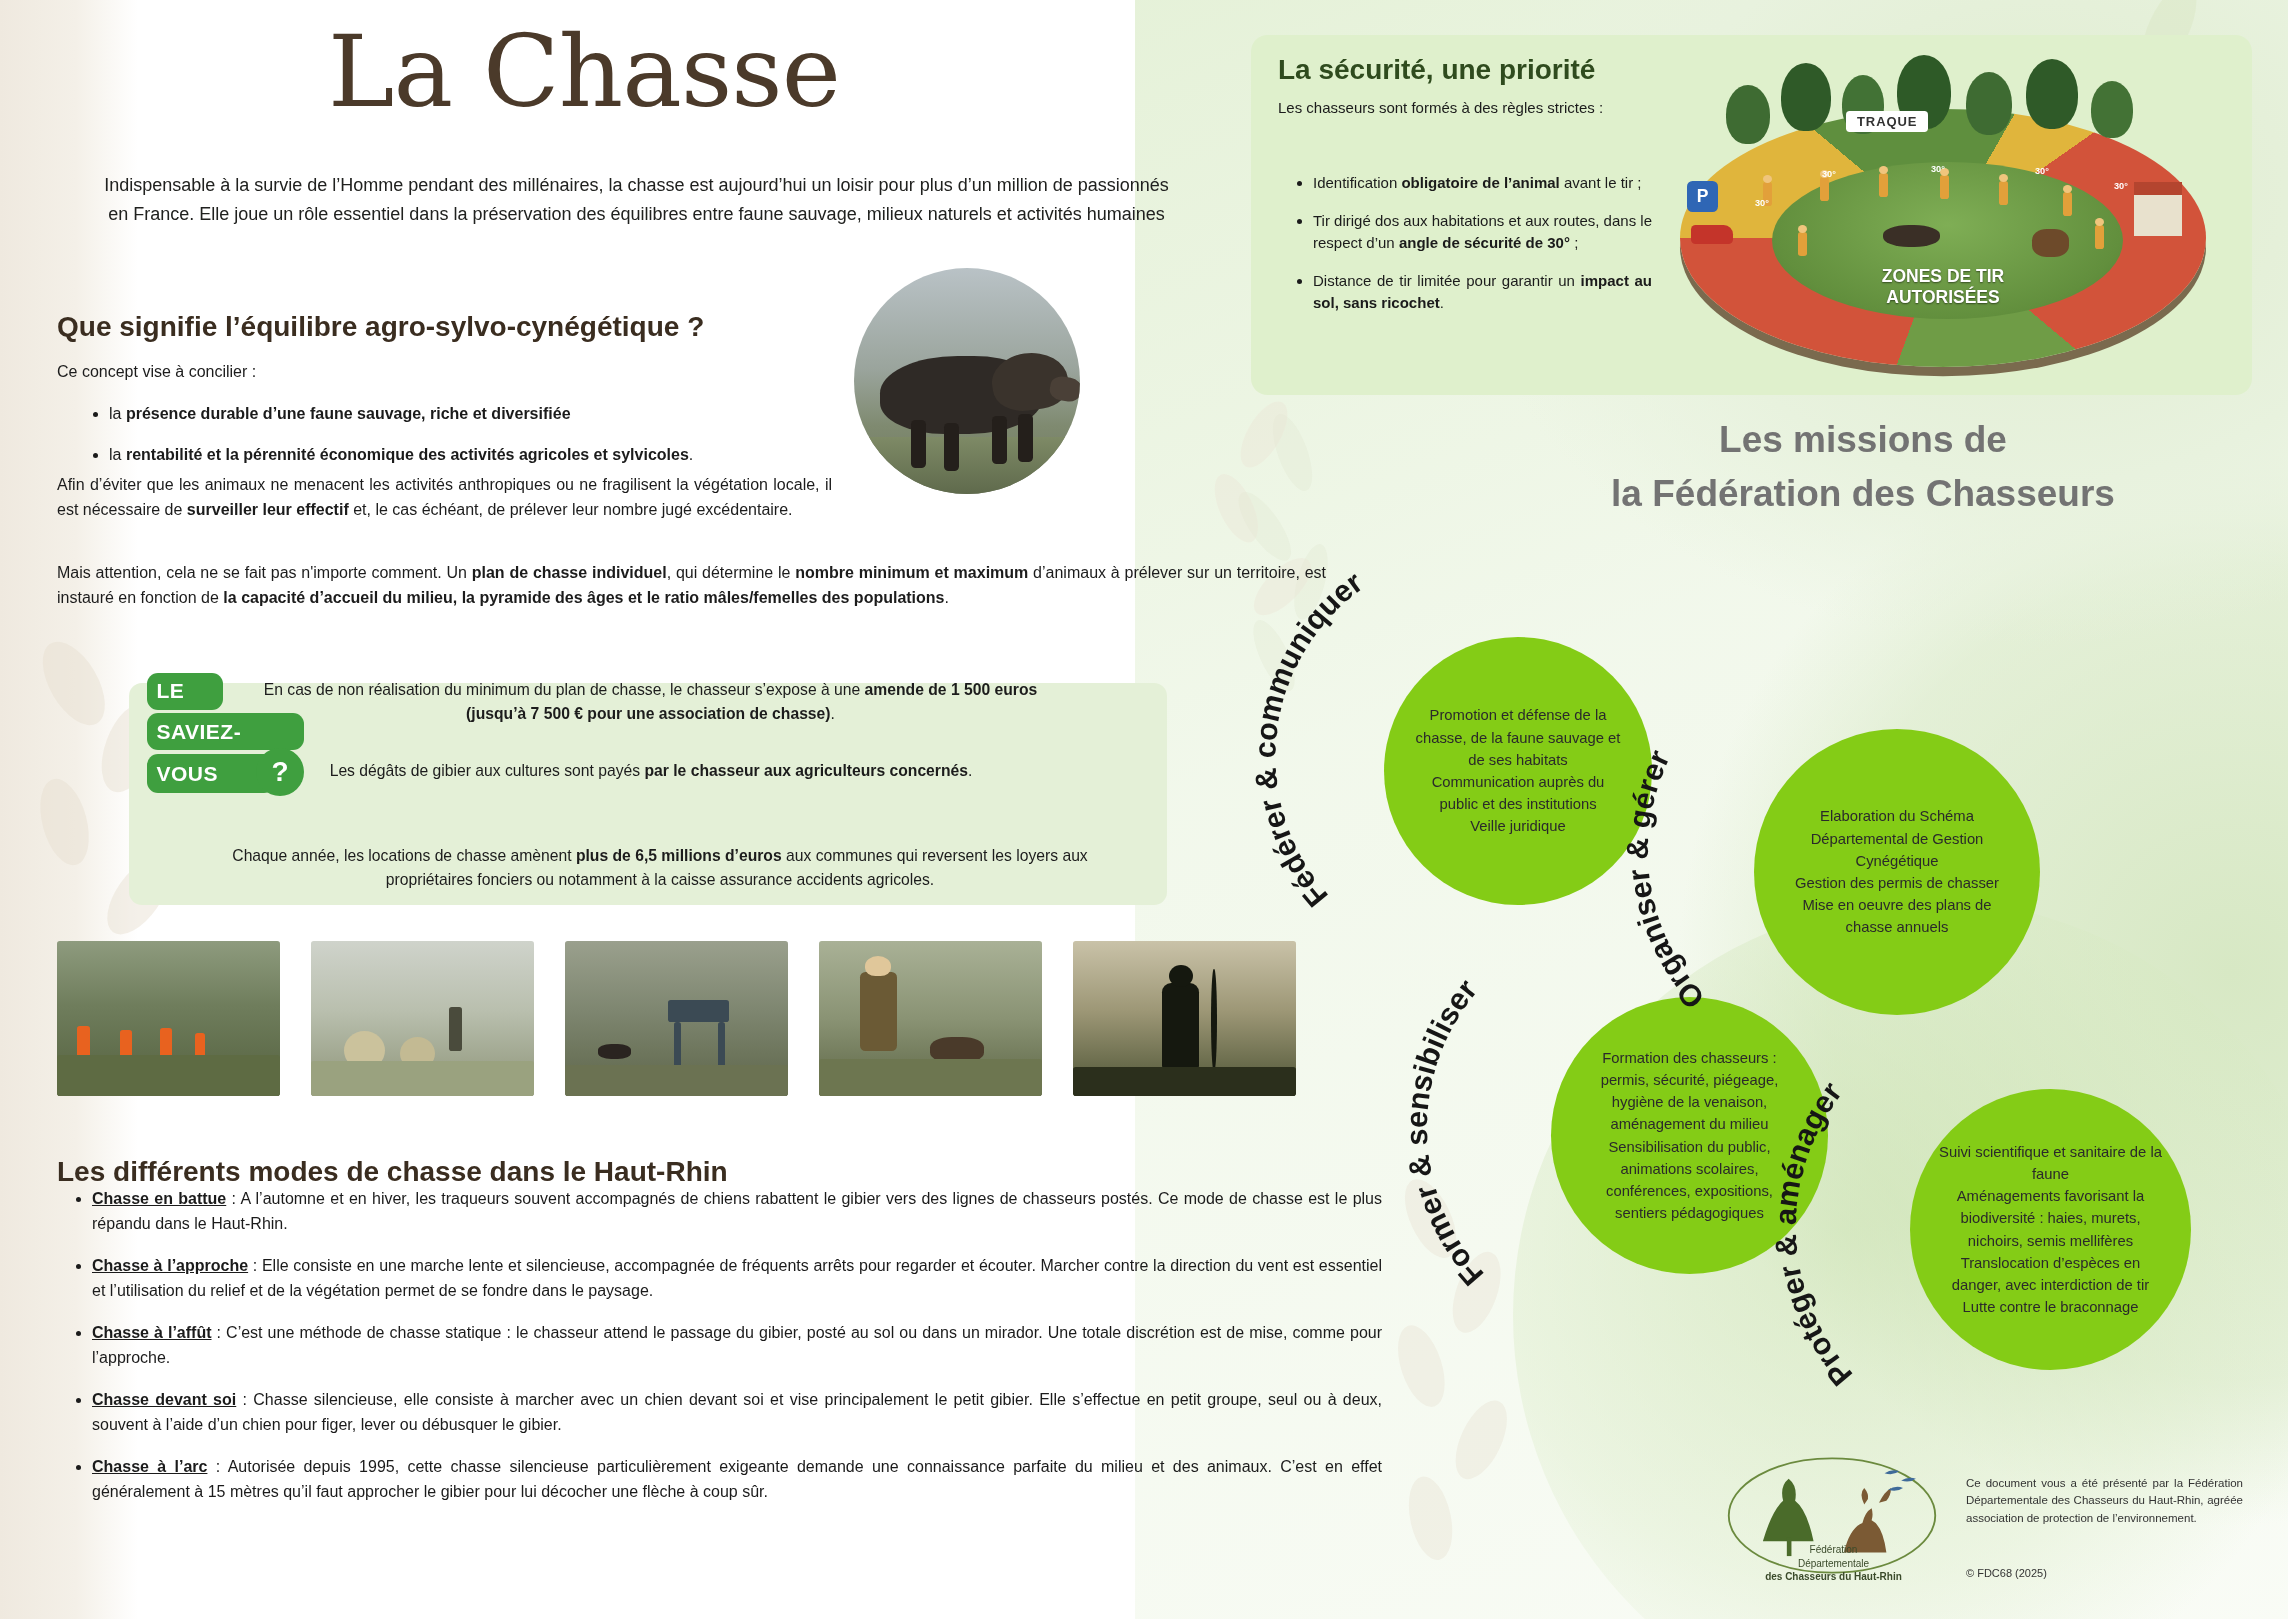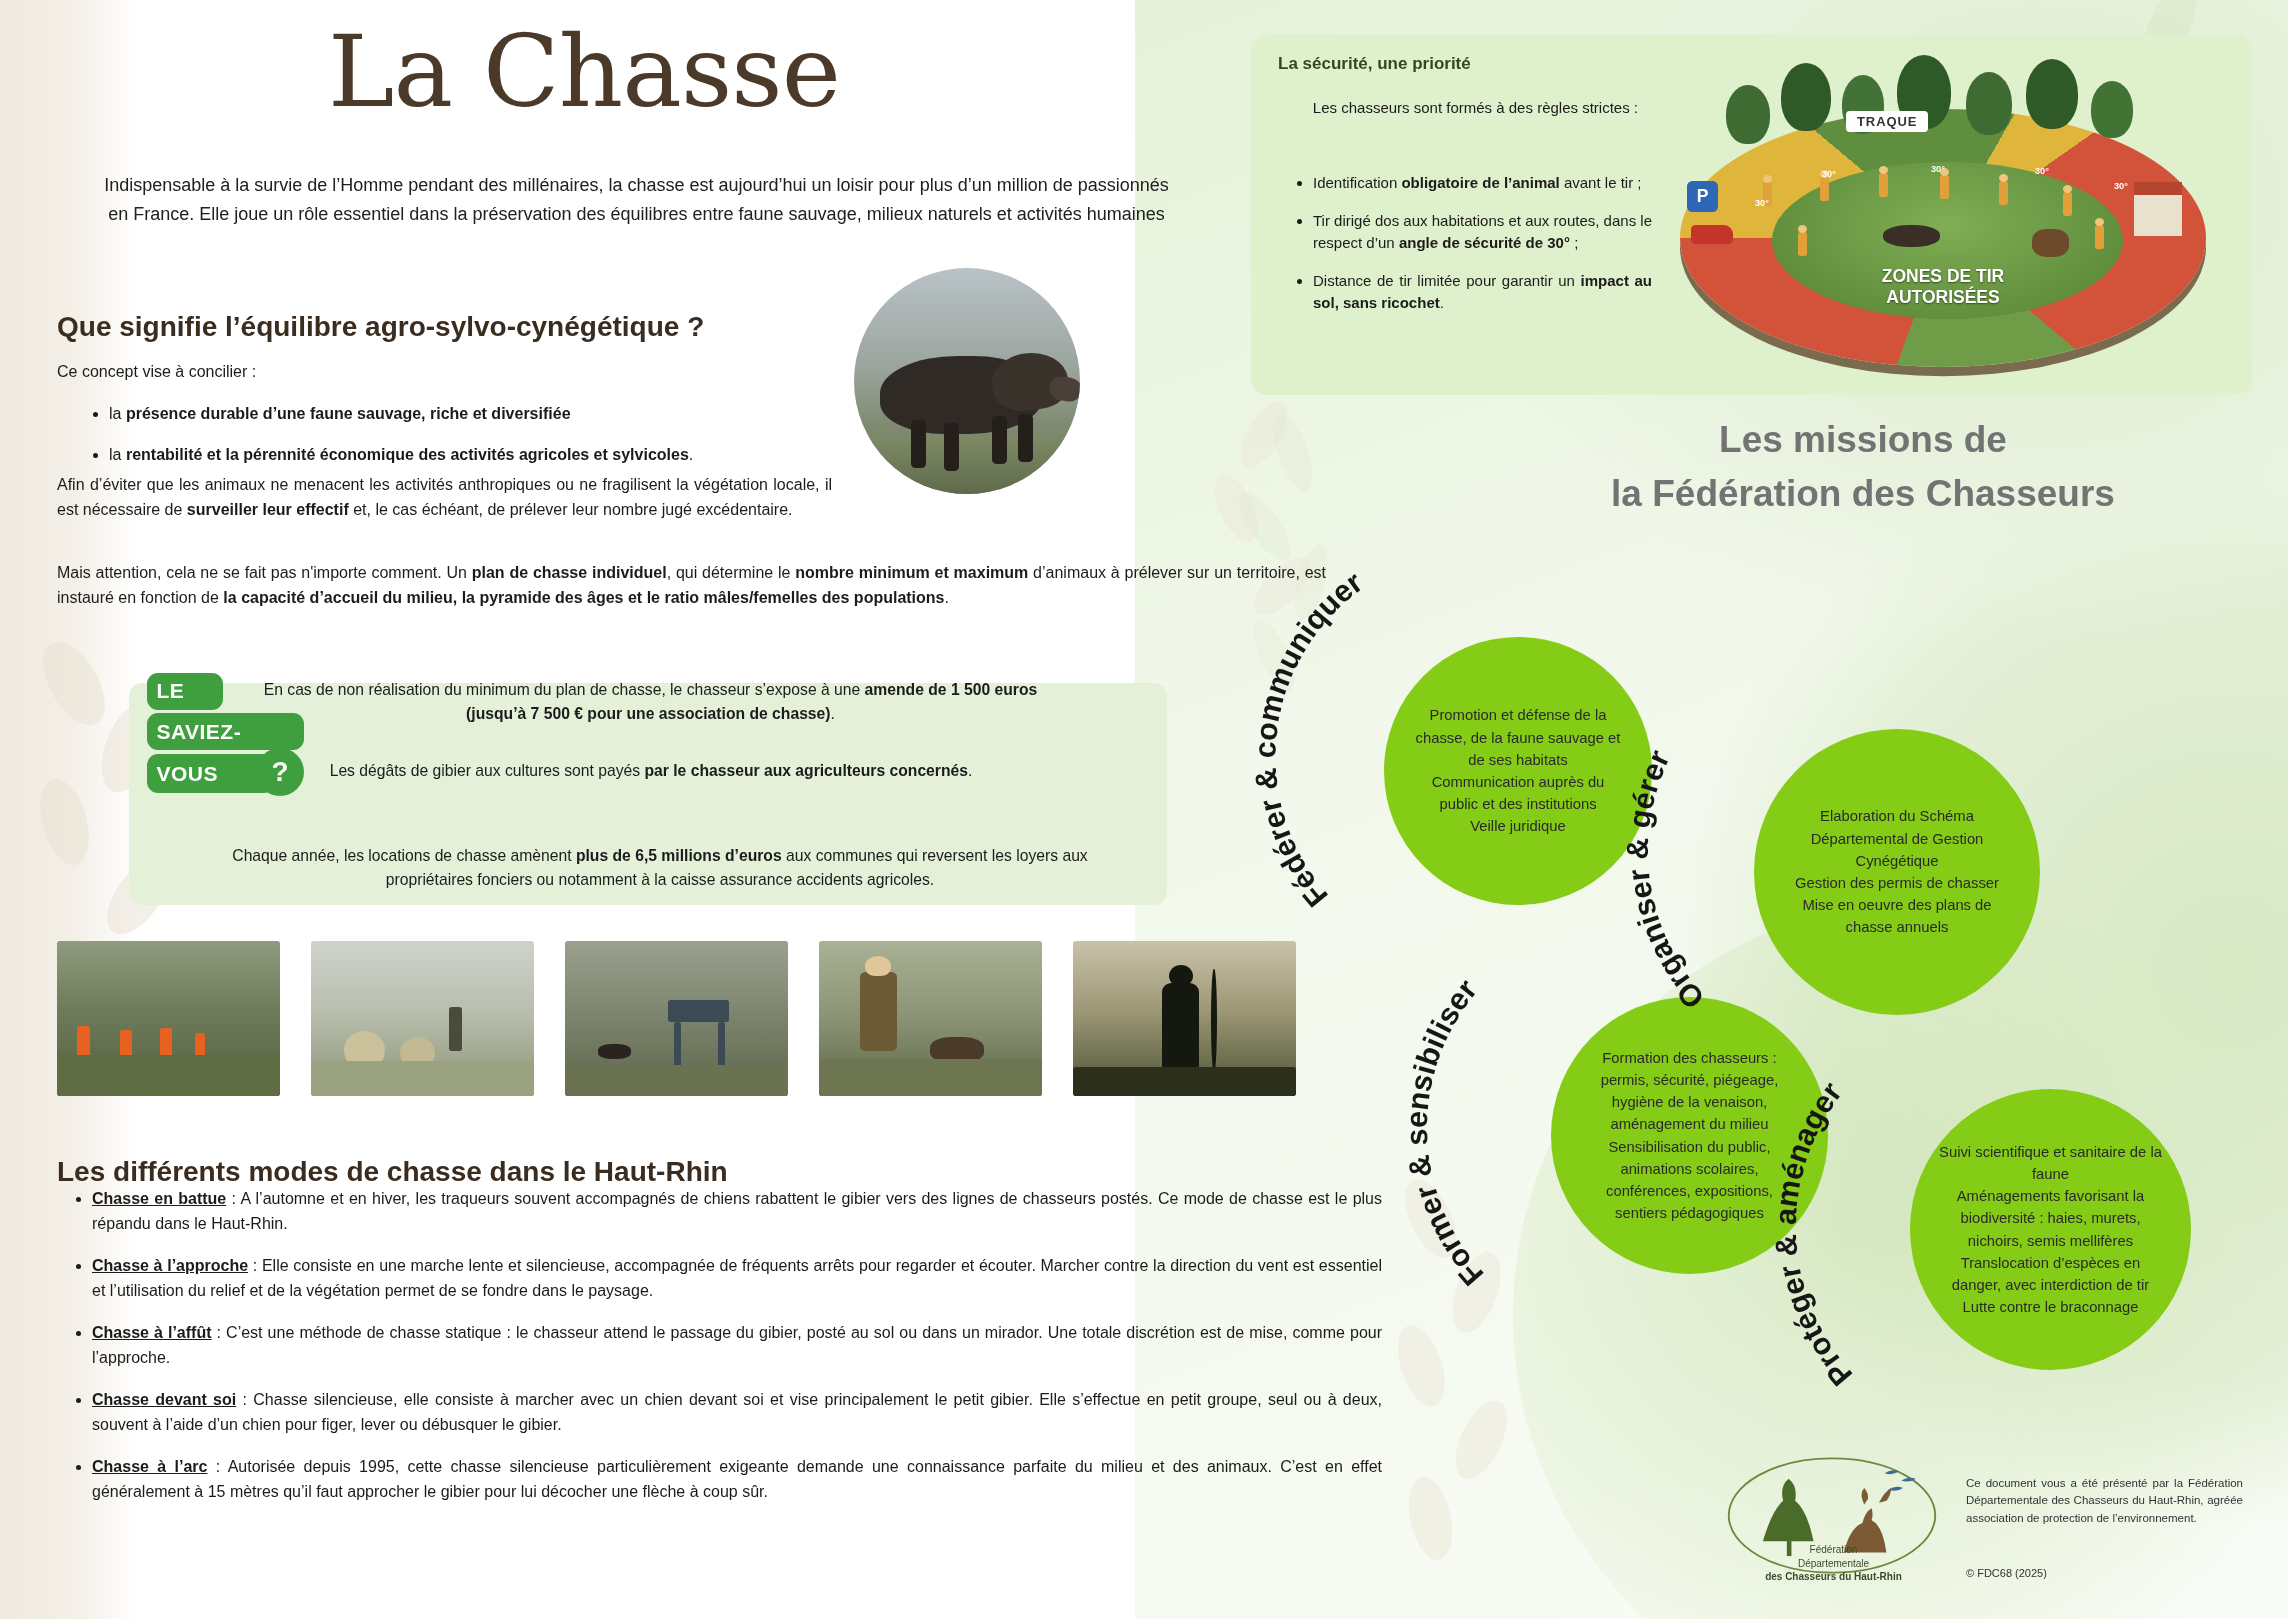--- a/index.html
+++ b/index.html
@@ -106,23 +106,23 @@
   .modes-list{position:absolute;left:57px;top:1172px;width:1320px;}
   .modes-list li{margin-bottom:17.5px;font-size:16px;line-height:1.55;text-align:justify;}
   .modes-list u{text-decoration:underline;}
 
   
   .sec-card{
     position:absolute;left:1251px;top:35px;width:1001px;height:360px;
     background:#dff0cc;border-radius:16.6px;
   }
   .sec-title{
-    position:absolute;left:1278px;top:54px;font-size:17px;font-weight:bold;color:#2f4b1e;
-  }
-  .sec-intro{position:absolute;left:1278px;top:97px;width:360px;font-size:15px;line-height:1.5;text-align:right;}
+    position:absolute;left:1278px;top:54px;font-size:28px;font-weight:bold;color:#2f4b1e;
+  }
+  .sec-intro{position:absolute;left:1278px;top:97px;width:360px;font-size:15px;line-height:1.5;}
   .sec-list{position:absolute;left:1278px;top:157px;width:369px;font-size:15px;line-height:1.5;}
   .sec-list li{margin-bottom:12px;text-align:justify;}
 
   
   .sec-ill{
     position:absolute;left:1661px;top:44px;width:563px;height:323px;
   }
   .ell{
     position:absolute;left:18.5px;top:65px;width:526px;height:258px;border-radius:50%;
     background:

